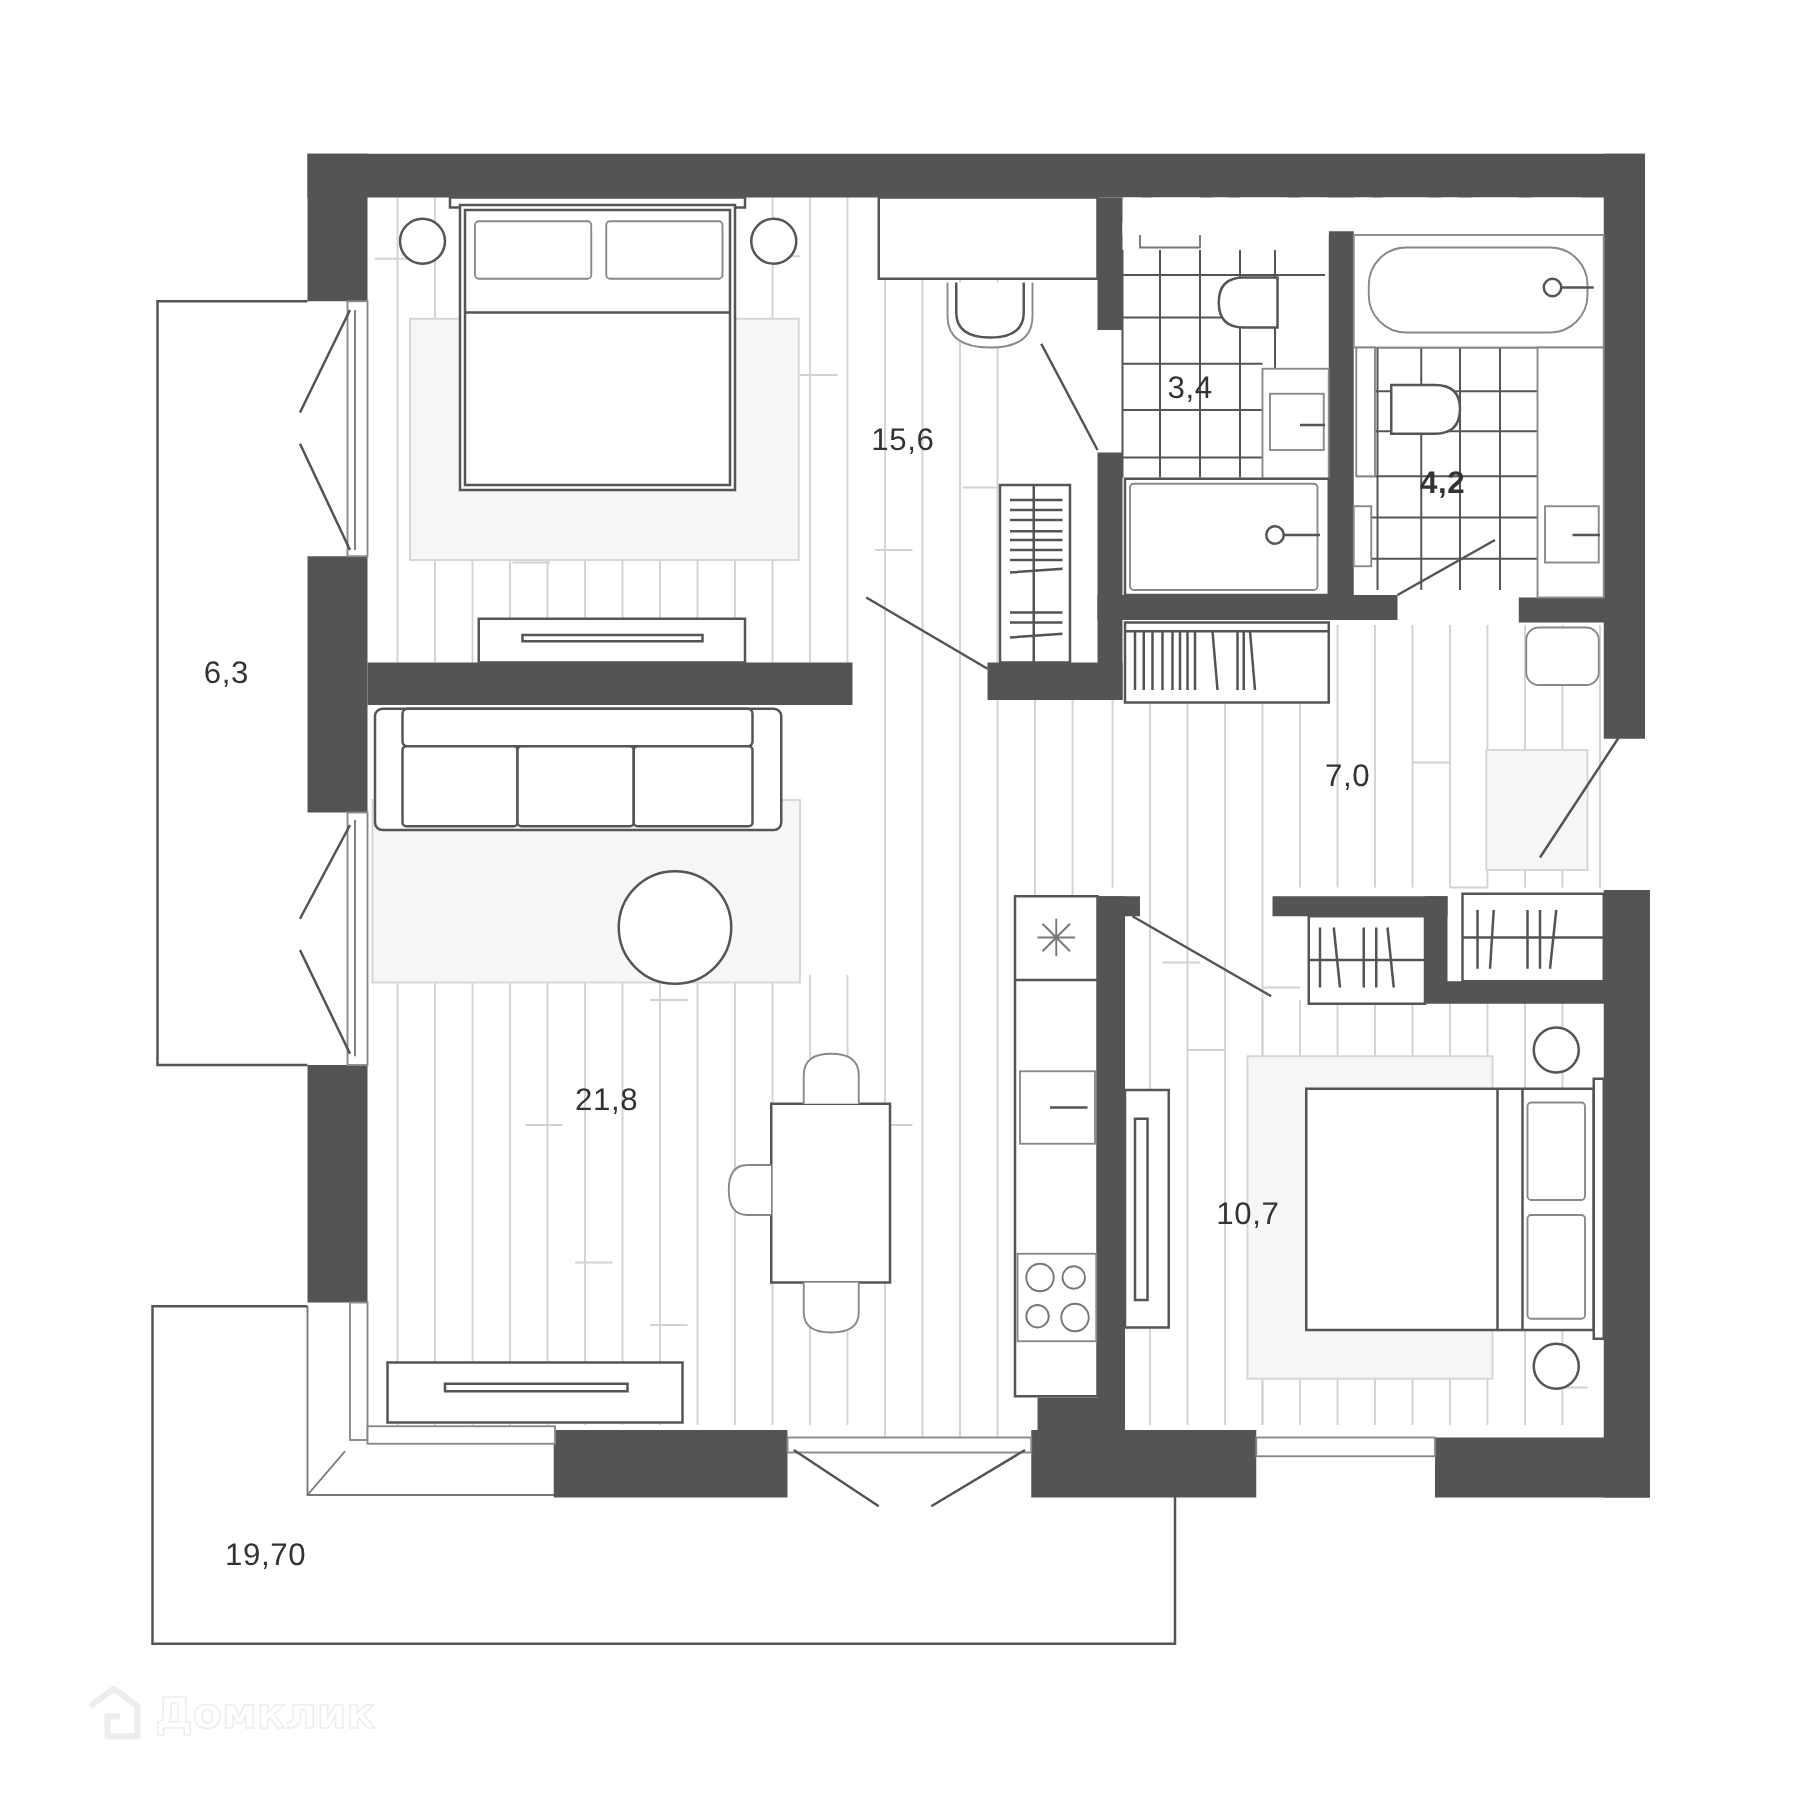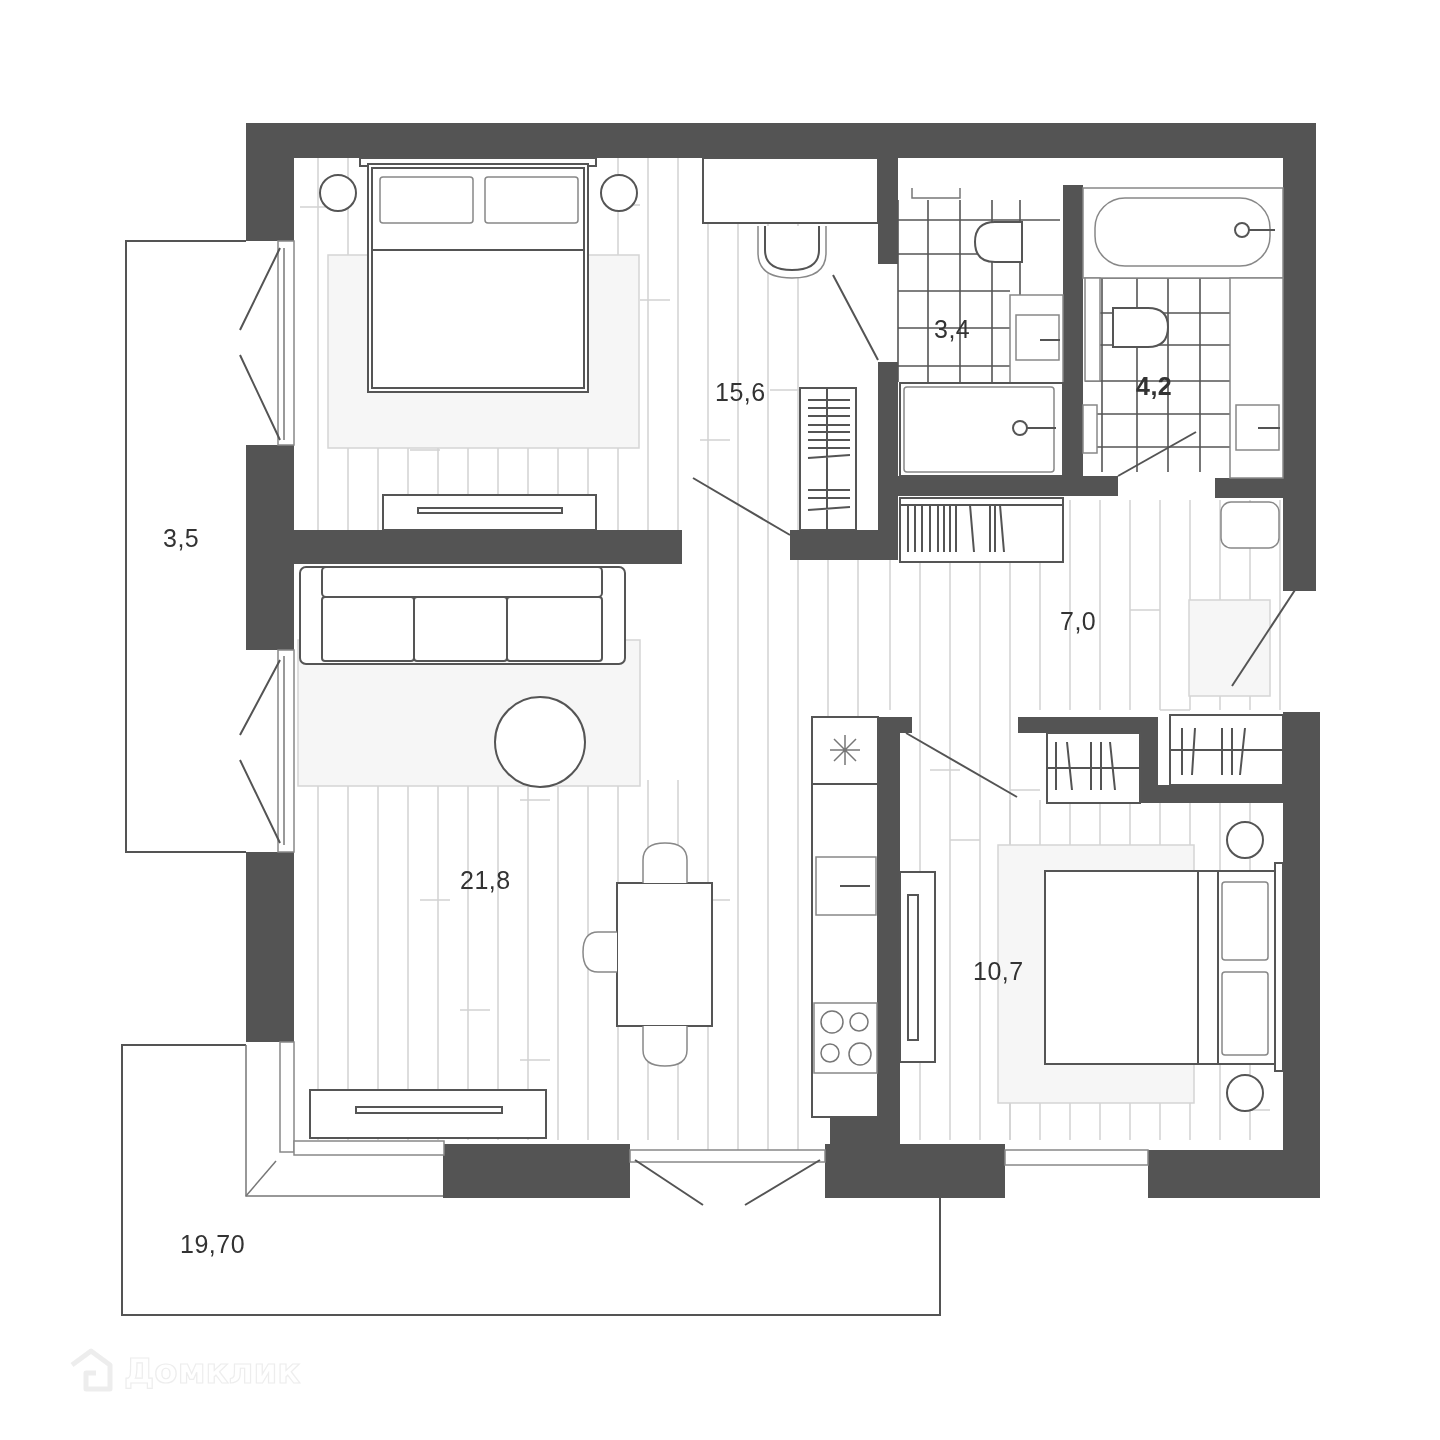--- a/index.html
+++ b/index.html
@@ -213,27 +213,27 @@
     <rect class="furn" x="1045" y="871" width="230" height="193"></rect>
     <path class="line" d="M1198 871 V1064 M1218 871 V1064"></path>
     <rect class="furn-thin" x="1222" y="882" width="46" height="78" rx="3"></rect>
     <rect class="furn-thin" x="1222" y="972" width="46" height="83" rx="3"></rect>
     <rect class="furn" x="1275" y="863" width="8" height="208"></rect>
     <circle class="furn" cx="1245" cy="840" r="18"></circle>
     <circle class="furn" cx="1245" cy="1093" r="18"></circle>
   </g>
 </svg>
 
-<div class="area-label" style="left:715px; top:338px;margin-top:40px;">15,6</div>
+<div class="area-label" style="left:697px; top:338px;">15,6</div>
 <div class="area-label" style="left:460px; top:866px;">21,8</div>
-<div class="area-label" style="left:934px; top:315px;text-align:right;">3,4</div>
+<div class="area-label" style="left:934px; top:296px;text-align:right;">3,4</div>
 <div class="area-label" style="left:1136px; top:372px;font-weight:bold;">4,2</div>
 <div class="area-label" style="left:1060px; top:607px;text-align:center;">7,0</div>
 <div class="area-label" style="left:973px; top:957px;">10,7</div>
-<div class="area-label" style="left:163px; top:524px;">3,5</div>
+<div class="area-label" style="left:163px; top:524px;">6,3</div>
 <div class="area-label" style="left:180px; top:1230px;">19,70</div>
 
 <div class="watermark">
   <svg width="50" height="52" viewBox="0 0 50 52" style="position:static">
     <path d="M6 20 L25 6 L44 20 V44 H20 V28 H30" fill="none" stroke="#ececec" stroke-width="5" stroke-linejoin="round"></path>
   </svg>
   <span class="watermark-text">Домклик</span>
 </div>
 
 </body></html>

